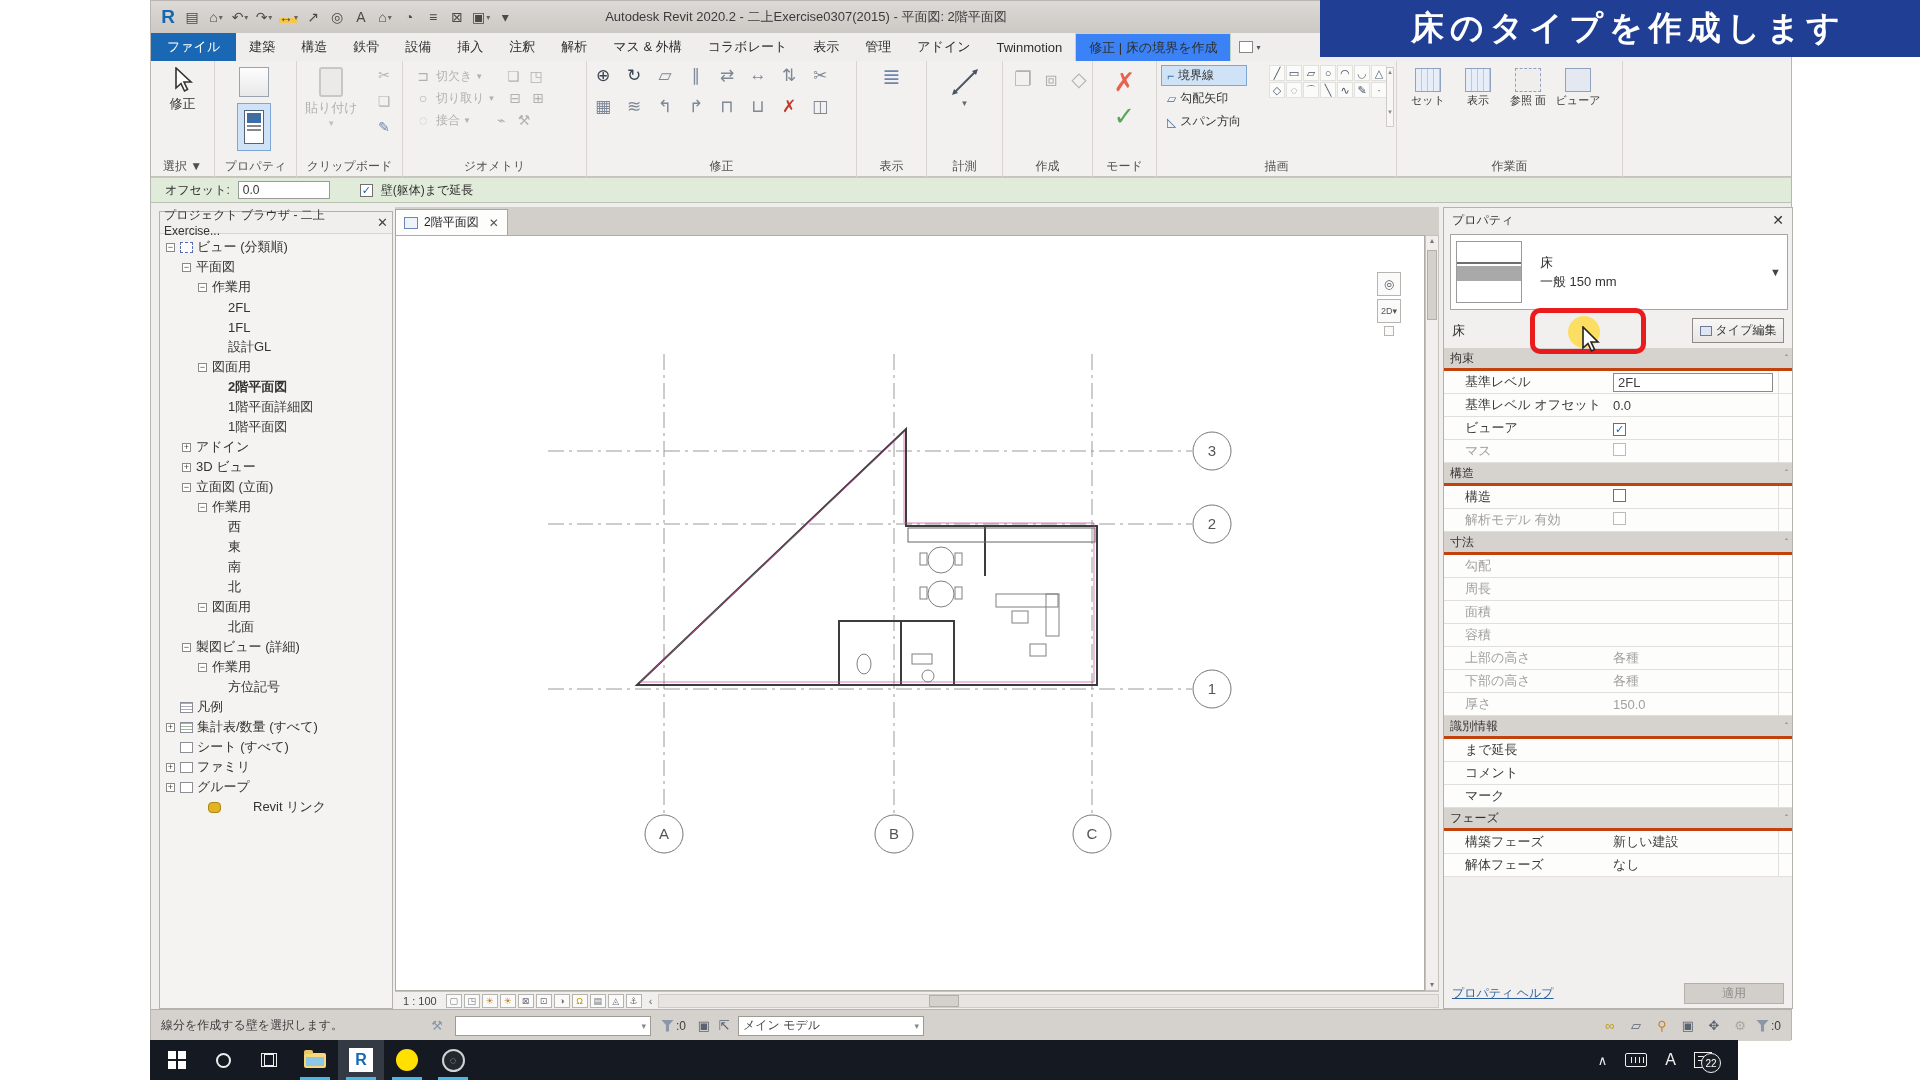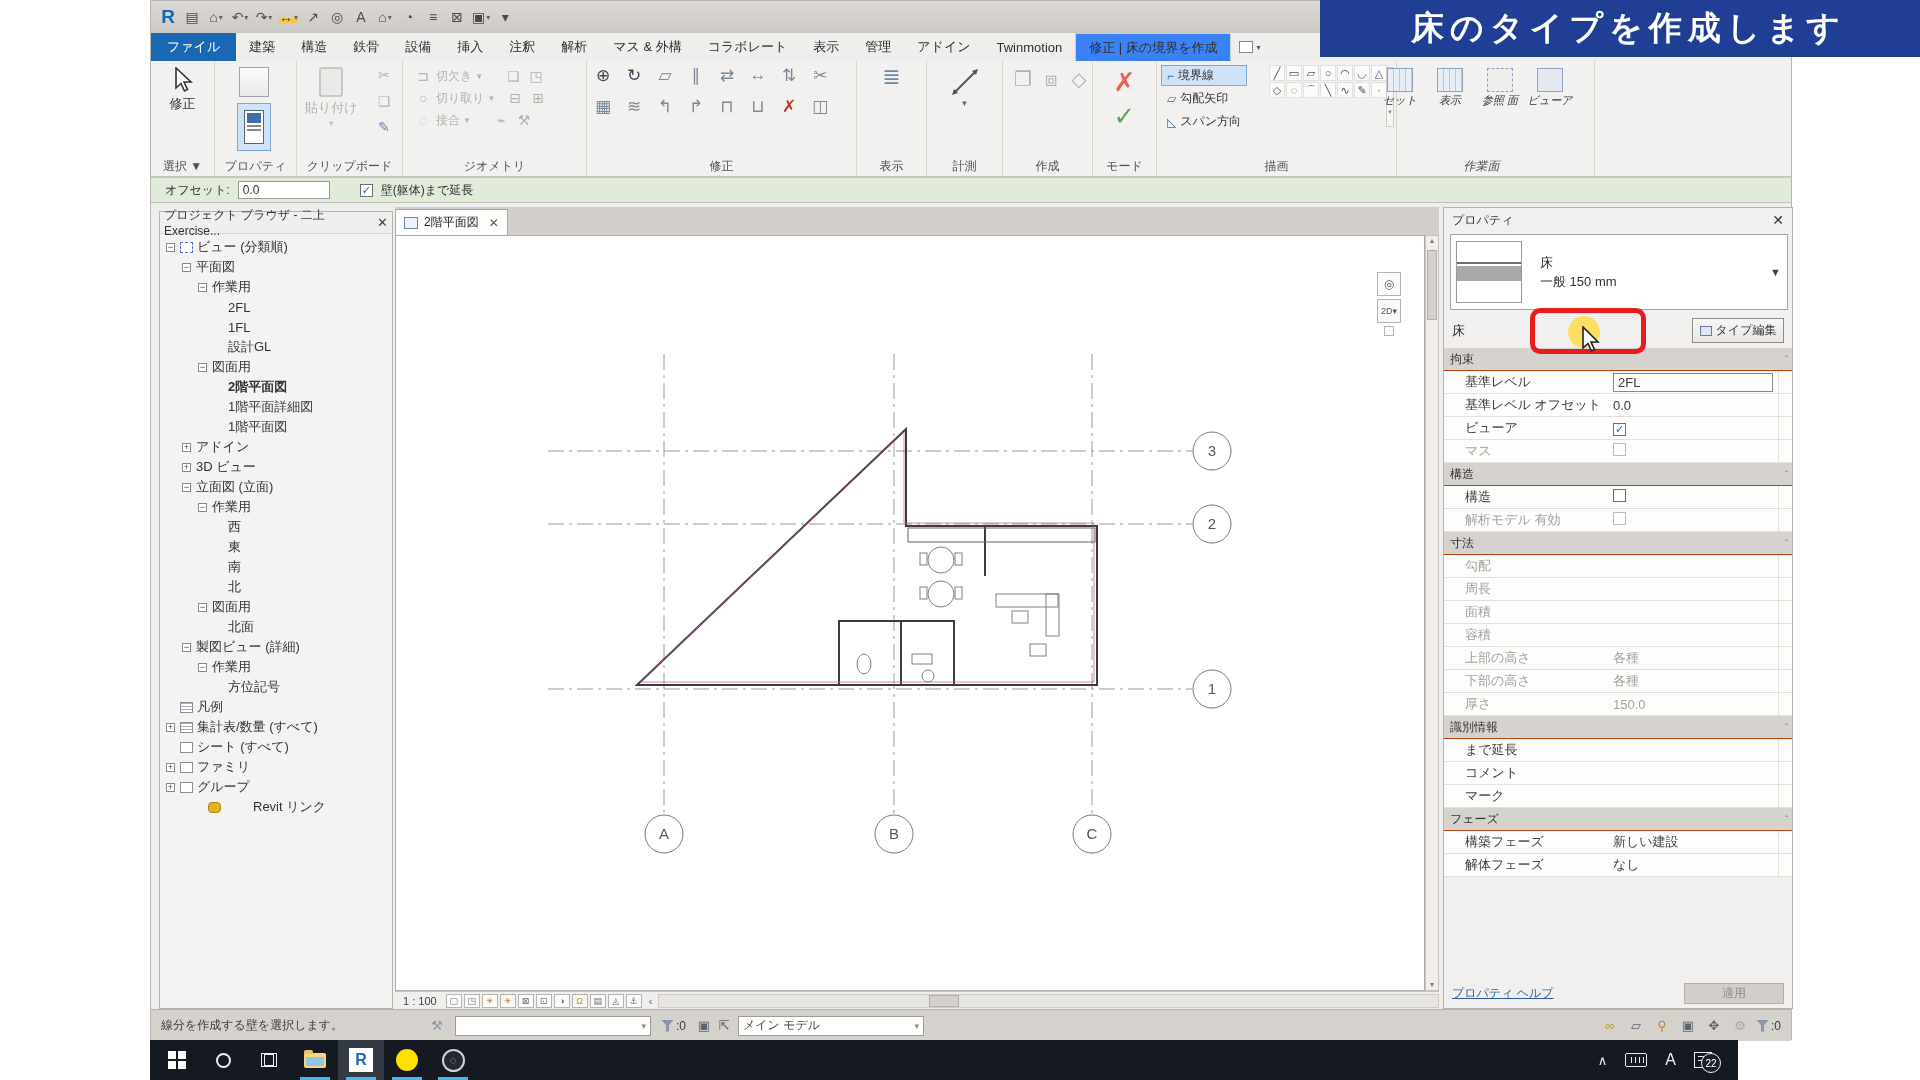--- a/index.html
+++ b/index.html
@@ -90,21 +90,21 @@
   .tsel-dd{margin-left:auto;margin-right:6px;color:#444;font-size:11px;}
   .catrow{position:absolute;left:0px;top:108px;width:100%;height:30px;display:flex;align-items:center;padding:0 8px;}
   .edit-type{position:absolute;right:8px;top:2px;height:25px;width:92px;border:1px solid #8e8b87;background:linear-gradient(#f8f7f6,#e8e6e3);display:flex;align-items:center;justify-content:center;gap:4px;font-size:12px;color:#333;}
   .et-ic{width:12px;height:10px;border:1px solid #6c7a9c;background:#dfe6f2;}
   .pgrid{position:absolute;left:0;top:140px;width:100%;}
   .prow{display:flex;height:23px;border-bottom:1px solid #e2dfdc;background:#fdfdfc;align-items:center;}
   .prow .lbl{width:152px;padding-left:10px;color:#3c3c3c;overflow:hidden;white-space:nowrap;margin-left:11px;}
   .prow .val{flex:1;padding-left:6px;color:#3c3c3c;white-space:nowrap;}
   .prow .gut{width:14px;align-self:stretch;border-left:1px solid #e2dfdc;}
   .prow.dis .lbl,.prow.dis .val{color:#a3a19e;}
-  .sech{display:flex;height:23px;background:#d6d3cf;border-bottom:1px solid #c2410c;align-items:center;padding-left:6px;color:#333;font-size:12px;}
+  .sech{display:flex;height:23px;background:#d6d3cf;border-bottom:3px solid #c2410c;align-items:center;padding-left:6px;color:#333;font-size:12px;}
   .sech .car{margin-left:auto;margin-right:4px;font-size:9px;color:#777;}
   .fieldbox{display:inline-flex;align-items:center;min-width:160px;height:19px;border:1px solid #8a8a8a;background:#fff;padding:0 4px;}
   .pcb{width:13px;height:13px;border:1px solid #6e6e6e;background:#fff;display:inline-flex;align-items:center;justify-content:center;font-size:11px;color:#1a62ab;}
   .pcb.dis{border-color:#bdbbb8;}
   .pr-foot{position:absolute;left:0;bottom:4px;width:100%;height:22px;display:flex;align-items:center;padding:0 8px;}
   .prop-help{color:#2b5f9e;text-decoration:underline;font-size:12px;}
   .apply-btn{margin-left:auto;width:100px;height:21px;background:#d2cfcb;border:1px solid #b3b0ac;color:#8e8c89;display:flex;align-items:center;justify-content:center;font-size:12px;}
 
   
   .red-box{left:1530px;top:308px;width:116px;height:46px;border:5px solid #e81c1c;border-radius:10px;z-index:30;}
@@ -162,20 +162,21 @@
           <span class="qat-ic">↗</span>
           <span class="qat-ic">◎</span>
           <span class="qat-ic">A</span>
           <span class="qat-ic">⌂<span class="dd">▾</span></span>
           <span class="qat-ic">◔</span>
           <span class="qat-ic">≡</span>
           <span class="qat-ic">⊠</span>
           <span class="qat-ic">▣<span class="dd">▾</span></span>
           <span class="qat-ic">▾</span>
         </div>
+      <div class="title-text">Autodesk Revit 2020.2 - 二上Exercise0307(2015) - 平面図: 2階平面図</div>
     </div>
 
     <div class="abs tabrow" id="tabrow">
         <div class="rtab file">ファイル</div>
         <div class="rtab">建築</div>
         <div class="rtab">構造</div>
         <div class="rtab">鉄骨</div>
         <div class="rtab">設備</div>
         <div class="rtab">挿入</div>
         <div class="rtab">注釈</div>
@@ -347,21 +348,21 @@
             <span class="dtool">⌒</span>
             <span class="dtool">╲</span>
             <span class="dtool">∿</span>
             <span class="dtool">✎</span>
             <span class="dtool">·</span>
           </div>
         <div style="position:absolute;right:2px;top:6px;width:8px;height:60px;border:1px solid #cfccc8;background:#f7f6f5;font-size:7px;color:#888;text-align:center;line-height:8px;">▴<br><br><br><br><br>▾</div>
         <div class="plabel">描画</div>
       </div>
 
-      <div class="panel" style="left:1218px;width:226px;font-style:italic;">
+      <div class="panel" style="left:1246px;width:226px;">
         <div style="display:flex;padding-left:6px;">
           <div class="wpbtn">
               <span class="wp-ic"></span>
               <span>セット</span>
             </div>
           <div class="wpbtn">
               <span class="wp-ic"></span>
               <span>表示</span>
             </div>
           <div class="wpbtn">

